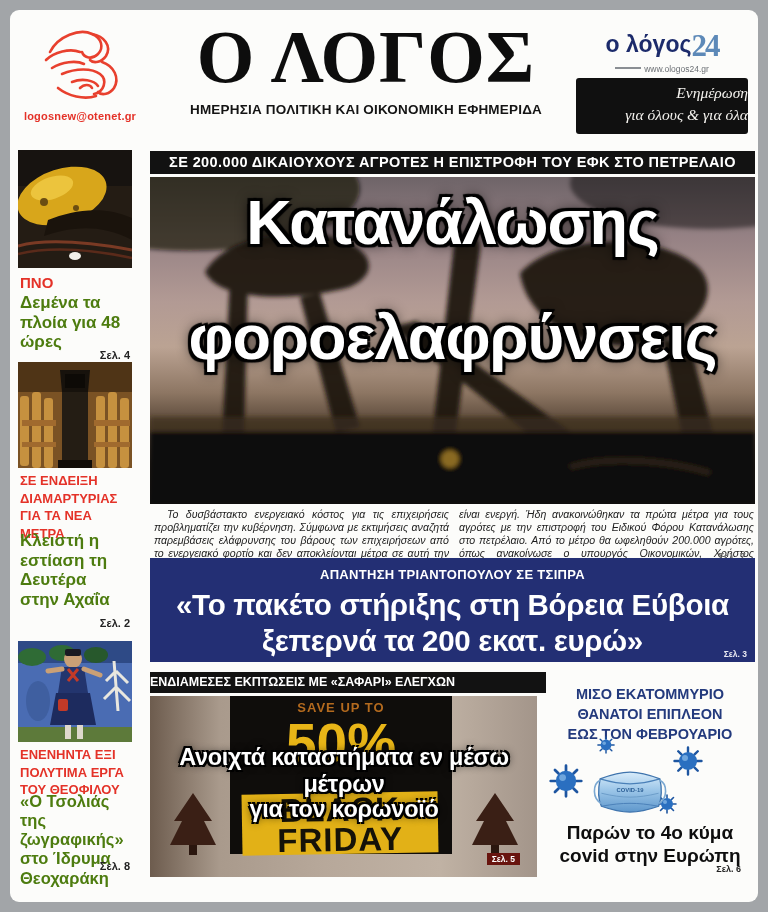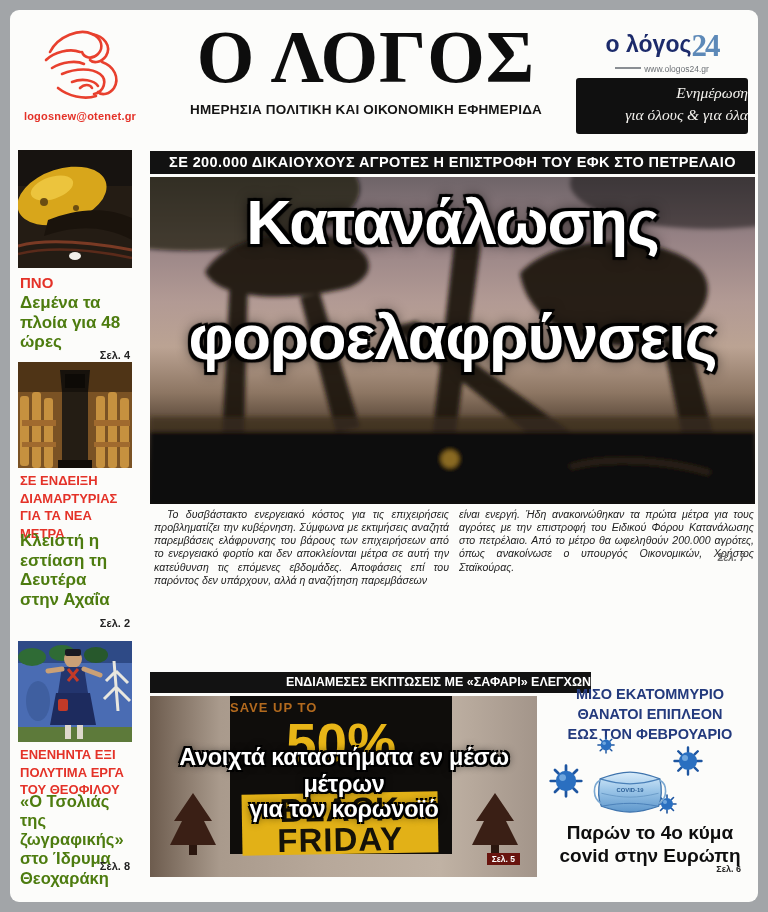--- a/index.html
+++ b/index.html
@@ -57,26 +57,26 @@
   .leadref{position:absolute;right:10px;top:44px;font-size:10px;font-weight:bold;color:#6e6e6e;}
 
   
   .bluebanner{left:140px;top:548px;width:605px;height:104px;background:#232f74;color:#fff;
               text-align:center;}
   .bb-kicker{margin-top:9px;font-weight:bold;font-size:13px;letter-spacing:.3px;}
   .bb-head{margin-top:5px;font-weight:bold;font-size:29.5px;line-height:1.22;letter-spacing:-.3px;}
   .bb-ref{position:absolute;right:8px;bottom:3px;font-size:8.5px;font-weight:bold;color:#e9e9f2;}
 
   
-  .salesbar{left:140px;top:662px;width:441px;height:21px;background:#121212;color:#fff;
-            font-weight:bold;font-size:12.5px;text-align:right;line-height:21px;}
+  .salesbar{left:140px;top:662px;width:396px;height:21px;background:#121212;color:#fff;
+            font-weight:bold;font-size:12.5px;text-align:left;line-height:21px;}
   .bfphoto{left:140px;top:686px;width:387px;height:181px;overflow:hidden;
            background:linear-gradient(90deg,#6d5c4e 0%,#a99a8c 18%,#b7a89a 45%,#c0b2a4 75%,#a3958a 100%);}
   .bfpanel{position:absolute;left:80px;top:0;width:222px;height:158px;background:#0f0d0b;}
-  .bfsave{margin-top:4px;text-align:left;color:#b36a1e;font-weight:bold;font-size:13px;letter-spacing:1px;}
+  .bfsave{margin-top:4px;text-align:center;color:#b36a1e;font-weight:bold;font-size:13px;letter-spacing:1px;}
   .bfpct{text-align:center;color:#e8b517;font-weight:bold;font-size:55px;line-height:.95;margin-top:2px;}
   .bfboard{position:absolute;left:12px;top:97px;width:196px;height:61px;background:#e2b117;
            transform:rotate(-1deg);text-align:center;color:#151208;font-weight:bold;
            font-size:33px;line-height:.92;letter-spacing:1px;padding-top:2px;box-sizing:border-box;}
   .bfoverlay{position:absolute;left:-6px;width:400px;text-align:center;color:#fff;font-weight:bold;
              font-size:23.5px;letter-spacing:-.3px;
              text-shadow:-2px -2px 0 #000,2px -2px 0 #000,-2px 2px 0 #000,2px 2px 0 #000,0 0 9px #000;}
   .bfo1{top:48px;} .bfo2{top:100px;}
   .bfref{position:absolute;right:17px;bottom:12px;background:#68140e;color:#fff;font-size:8.5px;
          font-weight:bold;padding:1px 5px;}
@@ -227,20 +227,28 @@
       <span class="ln ln2">φοροελαφρύνσεις</span>
     </div>
   </div>
 
   <div class="abs bodyrow">
     <div class="col colL">Το δυσβάστακτο ενεργειακό κόστος για τις επιχειρήσεις προβληματίζει την κυβέρνηση. Σύμφωνα με εκτιμήσεις αναζητά παρεμβάσεις ελάφρυνσης του βάρους των επιχειρήσεων από το ενεργειακό φορτίο και δεν αποκλείονται μέτρα σε αυτή την κατεύθυνση τις επόμενες εβδομάδες. Αποφάσεις επί του παρόντος δεν υπάρχουν, αλλά η αναζήτηση παρεμβάσεων</div>
     <div class="col colR">είναι ενεργή. Ήδη ανακοινώθηκαν τα πρώτα μέτρα για τους αγρότες με την επιστροφή του Ειδικού Φόρου Κατανάλωσης στο πετρέλαιο. Από το μέτρο θα ωφεληθούν 200.000 αγρότες, όπως ανακοίνωσε ο υπουργός Οικονομικών, Χρήστος Σταϊκούρας.</div>
     <div class="leadref">Σελ. 7</div>
   </div>
 
+  <div class="abs bluebanner">
+    <div class="bb-kicker">ΑΠΑΝΤΗΣΗ ΤΡΙΑΝΤΟΠΟΥΛΟΥ ΣΕ ΤΣΙΠΡΑ</div>
+    <div class="bb-head">
+      <span>«Το πακέτο στήριξης στη Βόρεια Εύβοια</span><br>
+      <span>ξεπερνά τα 200 εκατ. ευρώ»</span>
+    </div>
+    <div class="bb-ref">Σελ. 3</div>
+  </div>
 
   <div class="abs salesbar">ΕΝΔΙΑΜΕΣΕΣ ΕΚΠΤΩΣΕΙΣ ΜΕ «ΣΑΦΑΡΙ» ΕΛΕΓΧΩΝ</div>
   <div class="abs bfphoto">
     <svg class="bftree" style="left:18px;" width="50" height="62" viewBox="0 0 50 62">
       <path d="M25,0 L44,28 L36,28 L48,52 L2,52 L14,28 L6,28 Z" fill="#3a1f15"></path>
         <rect x="21" y="52" width="8" height="10" fill="#2a160e"></rect>
     </svg>
     <svg class="bftree" style="left:320px;" width="50" height="62" viewBox="0 0 50 62">
       <path d="M25,0 L44,28 L36,28 L48,52 L2,52 L14,28 L6,28 Z" fill="#3a1f15"></path>
         <rect x="21" y="52" width="8" height="10" fill="#2a160e"></rect>

